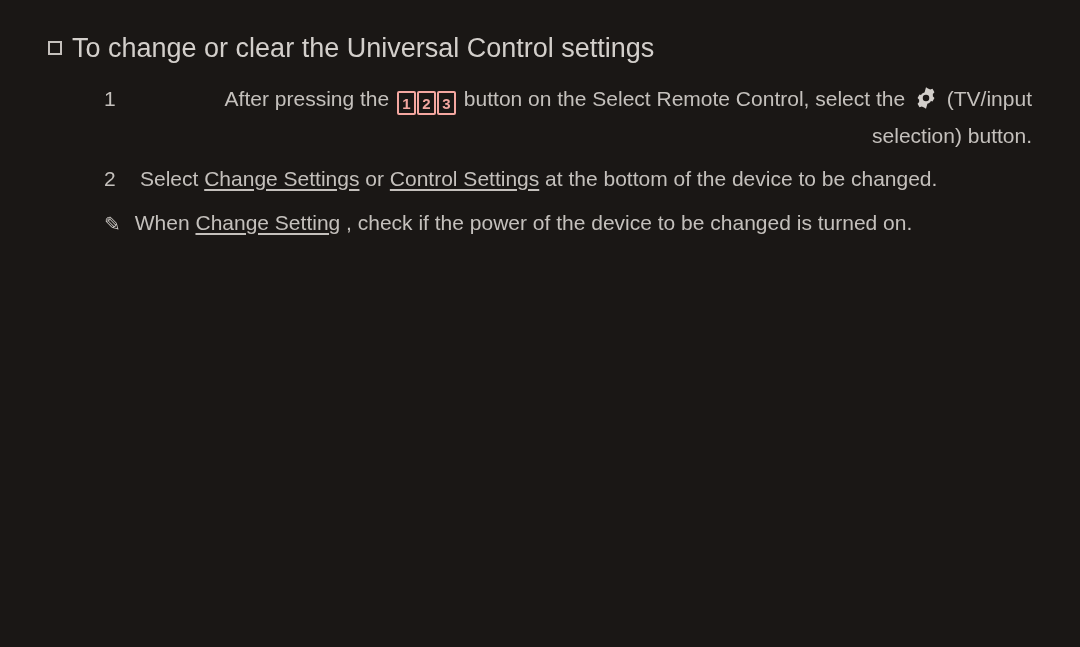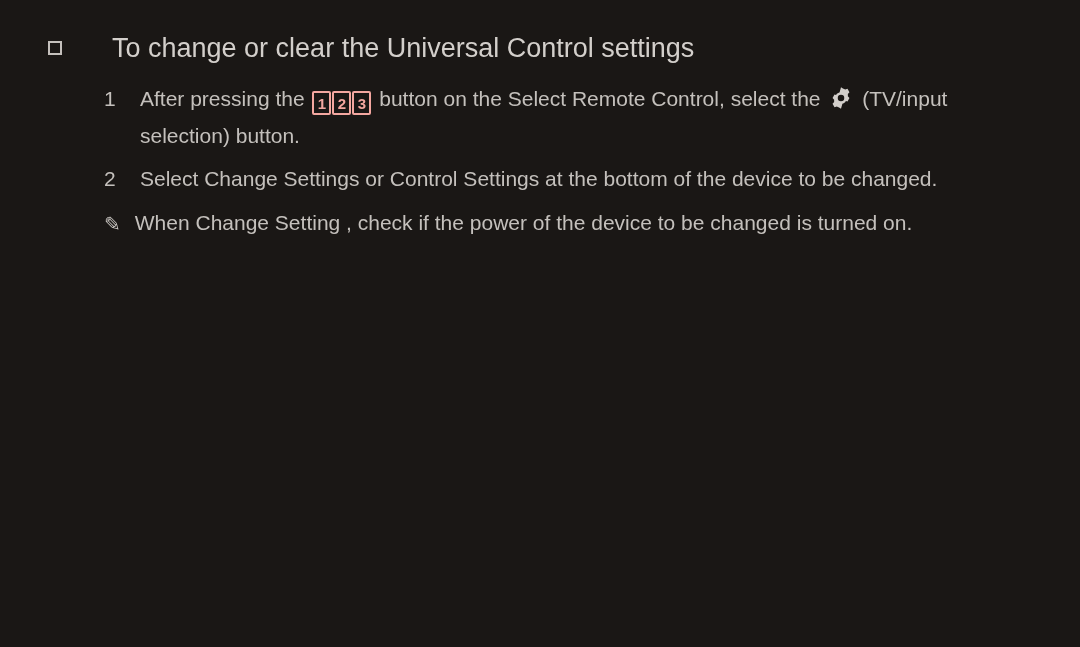--- a/index.html
+++ b/index.html
@@ -27,41 +27,41 @@
       width: 14px;
       height: 14px;
       border: 2px solid #c4c0bc;
       display: inline-block;
       flex-shrink: 0;
     }
     .heading-text {
       font-size: 27px;
       font-weight: 400;
       color: #d3cfcb;
-      margin-left: 40px;
     }
     .step-list {
       list-style: none;
       padding-left: 56px;
       margin-bottom: 12px;
     }
     .step-item {
       display: flex;
       gap: 18px;
       margin-bottom: 10px;
     }
     .step-number {
       color: #c4c0bc;
       min-width: 18px;
       font-size: 21px;
     }
     .step-body {
       font-size: 21px;
       line-height: 1.55;
       color: #c4c0bc;
+      text-align: right;
     }
     .remote-123 {
       display: inline-flex;
       align-items: center;
       gap: 1px;
       vertical-align: -3px;
       margin: 0 2px;
     }
     .remote-cell {
       display: inline-flex;
@@ -74,20 +74,21 @@
       font-size: 15px;
       font-weight: bold;
       border-radius: 2px;
     }
     .gear-icon {
       display: inline-block;
       vertical-align: -5px;
       margin: 0 2px;
     }
     .underline {
+      text-decoration: underline;
       text-underline-offset: 3px;
     }
     .note-row {
       display: flex;
       gap: 14px;
       padding-left: 56px;
       margin-top: 8px;
     }
     .note-mark {
       font-size: 20px;

